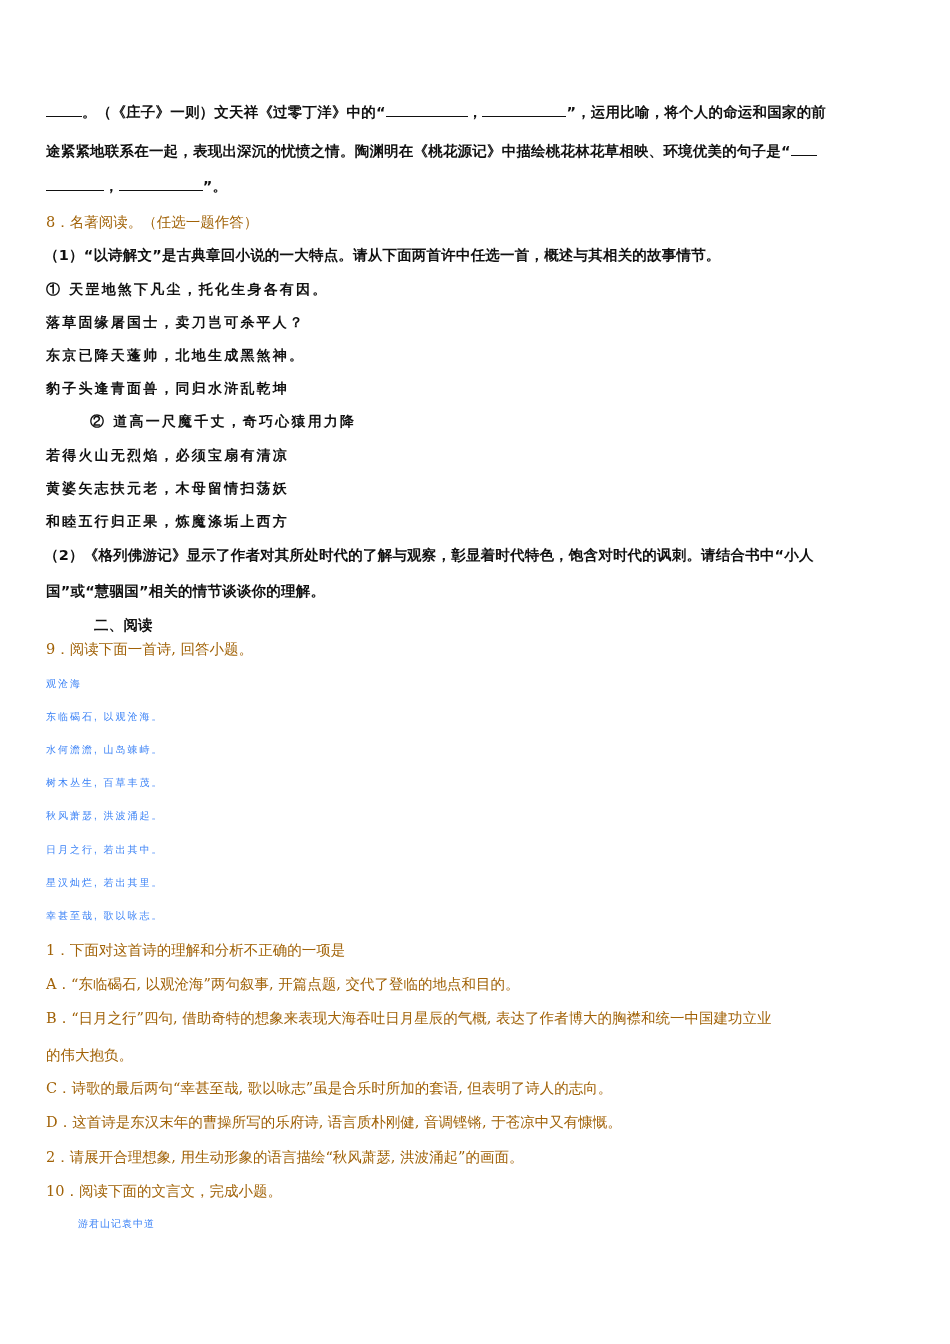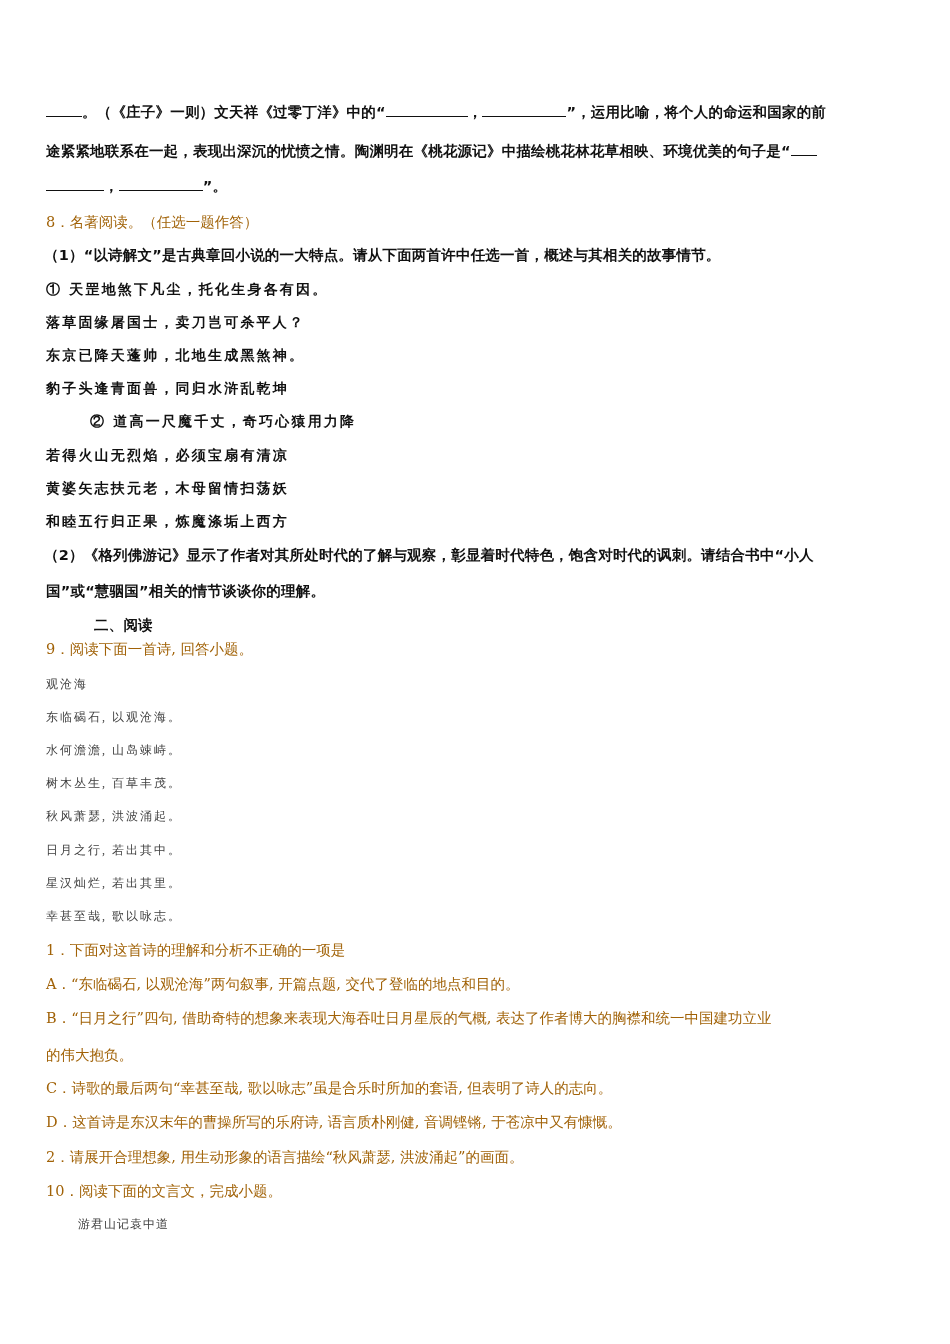--- a/index.html
+++ b/index.html
@@ -2,21 +2,21 @@
 <html><head>
 <meta charset="utf-8">
 <style>
   html, body { margin: 0; padding: 0; background: #ffffff; }
   body { width: 950px; height: 1344px; position: relative; overflow: hidden; color: #111; }
   .page { position: absolute; left: 0; top: 0; width: 950px; height: 1192px; }
   .line { position: absolute; left: 46px; white-space: nowrap; font-size: 15.5px; line-height: 20px; }
   .bold { font-family: "DejaVu Sans", sans-serif; font-weight: bold; font-size: 14.5px; letter-spacing: 0.2px; }
   .kai { font-family: "DejaVu Serif", serif; font-weight: bold; font-size: 14px; letter-spacing: 2.2px; }
   .song { font-family: "DejaVu Serif", serif; font-size: 14.5px; color: #a16207; }
-  .poem { font-family: Liberation Serif, serif; font-size: 12px; letter-spacing: 2px; color: #404040; }
+  .poem { font-family: Liberation Sans, sans-serif; font-size: 10px; letter-spacing: 2px; color: #3b82f6; }
   .blank { display: inline-block; border-bottom: 1.3px solid #111; height: 14px; vertical-align: baseline; }
   .indent { left: 78px; }
 </style>
 </head>
 <body>
 
 <div class="page">
 
   <div class="line bold" style="top:102px;">
     <span class="blank" style="width:36px;"></span><span>。（《庄子》一则）文天祥《过零丁洋》中的“</span><span class="blank" style="width:82px;"></span><span>，</span><span class="blank" style="width:84px;"></span><span>”，运用比喻，将个人的命运和国家的前</span>

